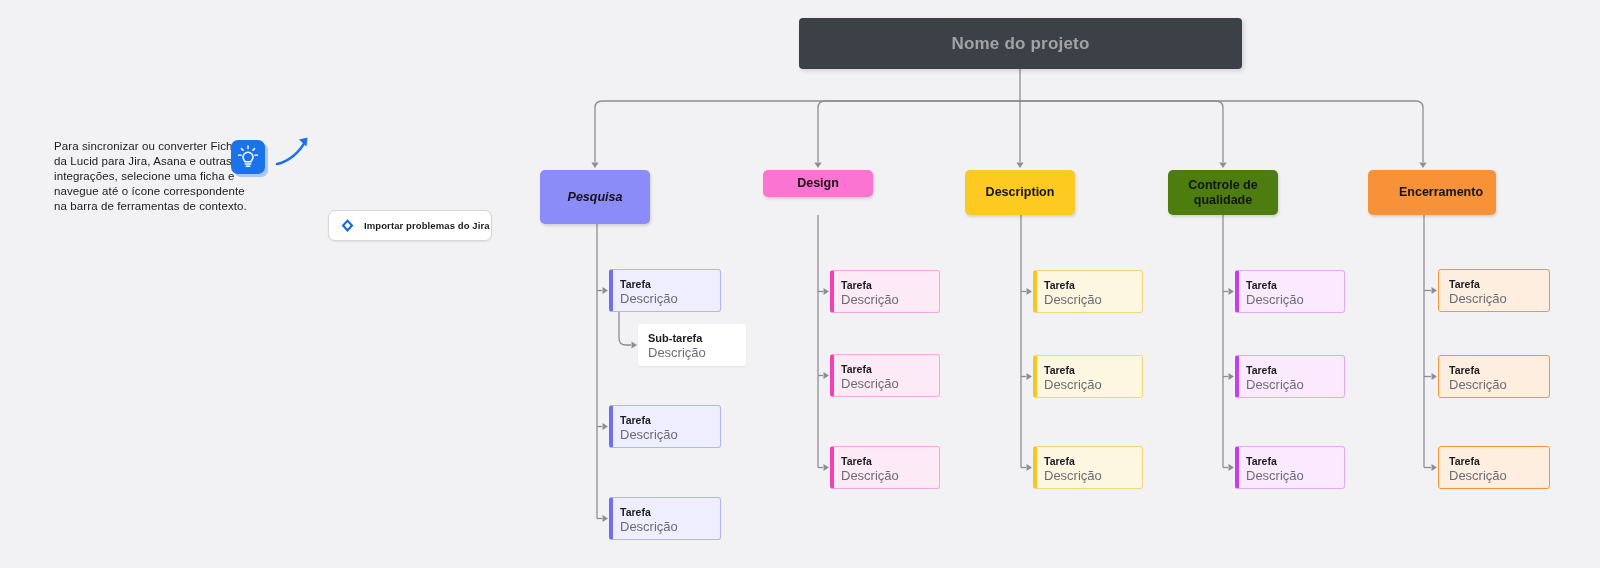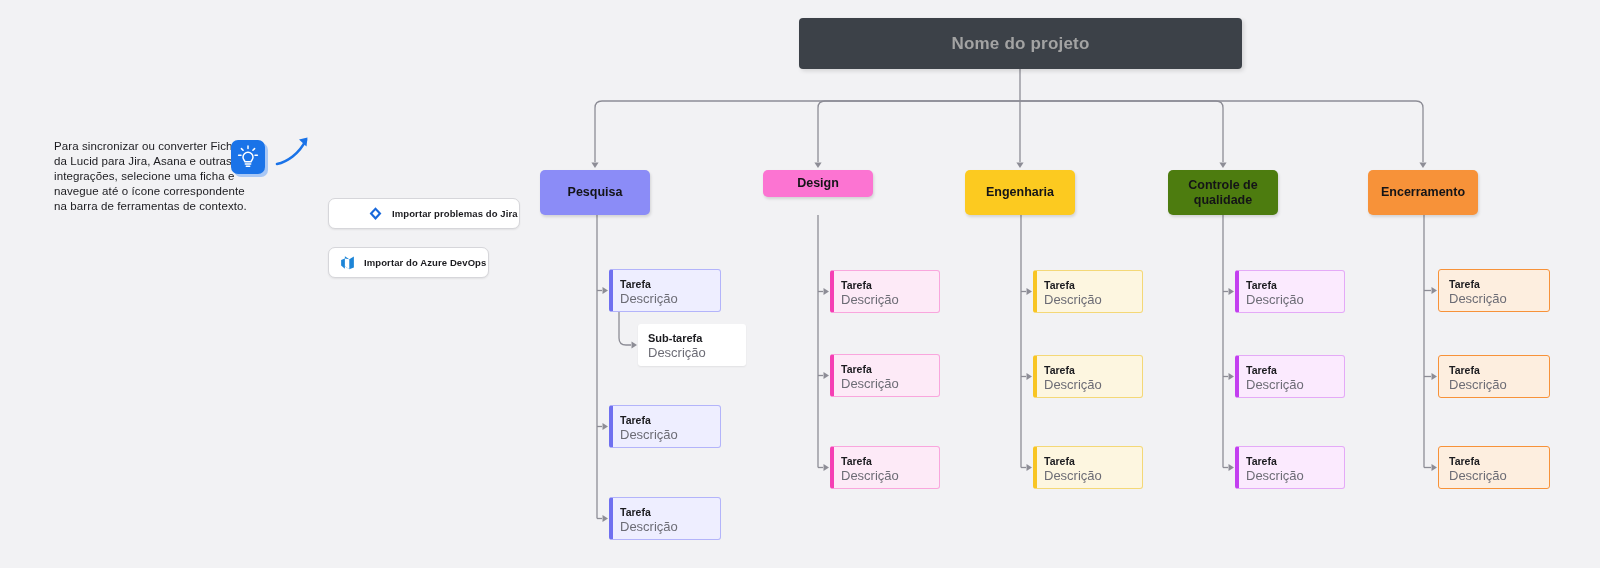--- a/index.html
+++ b/index.html
@@ -49,21 +49,21 @@
   .impbtn{
     background:#ffffff;border:1px solid #d6d6da;border-radius:7px;
     height:29px;display:flex;align-items:center;
     box-shadow:0 1px 2px rgba(0,0,0,.07);
   }
   .impbtn .lbl{
     font-size:9.5px;font-weight:bold;color:#1b1b1f;letter-spacing:.1px;
   }
   .impbtn .ic{width:16px;height:16px;margin-left:10px;margin-right:9px;flex:none;
     display:flex;align-items:center;justify-content:center;}
-  #btn-jira{left:328px;top:198px;width:162px;padding-left:28px;}
+  #btn-jira{left:328px;top:210px;width:162px;}
   #btn-azure{left:328px;top:247px;width:159px;}
 
   
   #root{
     left:799px;top:18px;width:443px;height:51px;
     background:#3c4148;border-radius:4px;
     display:flex;align-items:center;justify-content:center;
     box-shadow:2px 2px 4px rgba(0,0,0,.13);
   }
   #root .t{color:#a3a3a3;font-size:17px;font-weight:bold;letter-spacing:.2px;}
@@ -174,37 +174,27 @@
   <div class="abs impbtn" id="btn-jira">
     <span class="ic">
       <svg width="15" height="15" viewBox="0 0 16 16">
         <path d="M8 1.2 L14.3 8 L8 14.8 L1.7 8 Z" fill="#1868db"></path>
         <path d="M8 4.6 L11.2 8 L8 11.4 L4.8 8 Z" fill="#ffffff"></path>
       </svg>
     </span>
     <span class="lbl">Importar problemas do Jira</span>
   </div>
 
-  <div class="abs impbtn" id="btn-azure">
-    <span class="ic">
-      <svg width="15" height="15" viewBox="0 0 16 16">
-        <path d="M1.2 11.2 L1.2 5.3 L5.2 3.8 L5.2 1.4 L9.9 4.4 L14.8 1.7
-                 L14.8 13.4 L9.9 15.2 L5.2 12 L5.2 14.6 Z" fill="#0a7bd4" opacity=".92"></path>
-        <path d="M5.2 3.8 L5.2 12 L9.9 15.2 L9.9 4.4 Z" fill="#ffffff"></path>
-      </svg>
-    </span>
-    <span class="lbl">Importar do Azure DevOps</span>
-  </div>
 
   <div class="abs" id="root">
     <span class="t">Nome do projeto</span>
   </div>
 
   <div id="nodes">
-      <div class="abs phase" style="left: 540px; top: 170px; width: 110px; height: 45px; background: rgb(139, 140, 247);">
+      <div class="abs phase" style="left: 540px; top: 170px; width: 110px; height: 54px; background: rgb(139, 140, 247); font-style: italic;">
         <span class="t">Pesquisa</span>
       </div>
       <div class="abs card" style="left: 609px; top: 269px; width: 112px; height: 43px; background: rgb(238, 238, 255); border-width: 1px 1px 1px 4px; border-style: solid; border-color: rgb(179, 180, 250) rgb(179, 180, 250) rgb(179, 180, 250) rgb(111, 112, 240); border-image: initial; padding-left: 7px;">
         <div class="t">Tarefa</div>
         <div class="d">Descrição</div>
       </div>
       <div class="abs card sub" style="left: 638px; top: 324px; width: 108px; height: 42px;">
         <div class="t">Sub-tarefa</div>
         <div class="d">Descrição</div>
       </div>
@@ -225,21 +215,21 @@
       </div>
       <div class="abs card" style="left: 830px; top: 354px; width: 110px; height: 43px; background: rgb(253, 234, 247); border-width: 1px 1px 1px 4px; border-style: solid; border-color: rgb(249, 166, 221) rgb(249, 166, 221) rgb(249, 166, 221) rgb(245, 63, 180); border-image: initial; padding-left: 7px;">
         <div class="t">Tarefa</div>
         <div class="d">Descrição</div>
       </div>
       <div class="abs card" style="left: 830px; top: 446px; width: 110px; height: 43px; background: rgb(253, 234, 247); border-width: 1px 1px 1px 4px; border-style: solid; border-color: rgb(249, 166, 221) rgb(249, 166, 221) rgb(249, 166, 221) rgb(245, 63, 180); border-image: initial; padding-left: 7px;">
         <div class="t">Tarefa</div>
         <div class="d">Descrição</div>
       </div>
       <div class="abs phase" style="left: 965px; top: 170px; width: 110px; height: 45px; background: rgb(252, 202, 32);">
-        <span class="t">Engenharia</span>
+        <span class="t">Description</span>
       </div>
       <div class="abs card" style="left: 1033px; top: 270px; width: 110px; height: 43px; background: rgb(253, 246, 224); border-width: 1px 1px 1px 4px; border-style: solid; border-color: rgb(244, 216, 119) rgb(244, 216, 119) rgb(244, 216, 119) rgb(248, 197, 35); border-image: initial; padding-left: 7px;">
         <div class="t">Tarefa</div>
         <div class="d">Descrição</div>
       </div>
       <div class="abs card" style="left: 1033px; top: 355px; width: 110px; height: 43px; background: rgb(253, 246, 224); border-width: 1px 1px 1px 4px; border-style: solid; border-color: rgb(244, 216, 119) rgb(244, 216, 119) rgb(244, 216, 119) rgb(248, 197, 35); border-image: initial; padding-left: 7px;">
         <div class="t">Tarefa</div>
         <div class="d">Descrição</div>
       </div>
       <div class="abs card" style="left: 1033px; top: 446px; width: 110px; height: 43px; background: rgb(253, 246, 224); border-width: 1px 1px 1px 4px; border-style: solid; border-color: rgb(244, 216, 119) rgb(244, 216, 119) rgb(244, 216, 119) rgb(248, 197, 35); border-image: initial; padding-left: 7px;">
@@ -254,21 +244,21 @@
         <div class="d">Descrição</div>
       </div>
       <div class="abs card" style="left: 1235px; top: 355px; width: 110px; height: 43px; background: rgb(251, 234, 254); border-width: 1px 1px 1px 4px; border-style: solid; border-color: rgb(228, 170, 247) rgb(228, 170, 247) rgb(228, 170, 247) rgb(195, 63, 240); border-image: initial; padding-left: 7px;">
         <div class="t">Tarefa</div>
         <div class="d">Descrição</div>
       </div>
       <div class="abs card" style="left: 1235px; top: 446px; width: 110px; height: 43px; background: rgb(251, 234, 254); border-width: 1px 1px 1px 4px; border-style: solid; border-color: rgb(228, 170, 247) rgb(228, 170, 247) rgb(228, 170, 247) rgb(195, 63, 240); border-image: initial; padding-left: 7px;">
         <div class="t">Tarefa</div>
         <div class="d">Descrição</div>
       </div>
-      <div class="abs phase" style="left: 1368px; top: 170px; width: 110px; height: 45px; background: rgb(247, 146, 57);">
+      <div class="abs phase" style="left: 1368px; top: 170px; width: 110px; height: 45px; background: rgb(247, 146, 57); padding-left: 18px;">
         <span class="t">Encerramento</span>
       </div>
       <div class="abs card" style="left: 1438px; top: 269px; width: 112px; height: 43px; background: rgb(253, 238, 223); border: 1.4px solid rgb(247, 146, 57);">
         <div class="t">Tarefa</div>
         <div class="d">Descrição</div>
       </div>
       <div class="abs card" style="left: 1438px; top: 355px; width: 112px; height: 43px; background: rgb(253, 238, 223); border: 1.4px solid rgb(247, 146, 57);">
         <div class="t">Tarefa</div>
         <div class="d">Descrição</div>
       </div>

